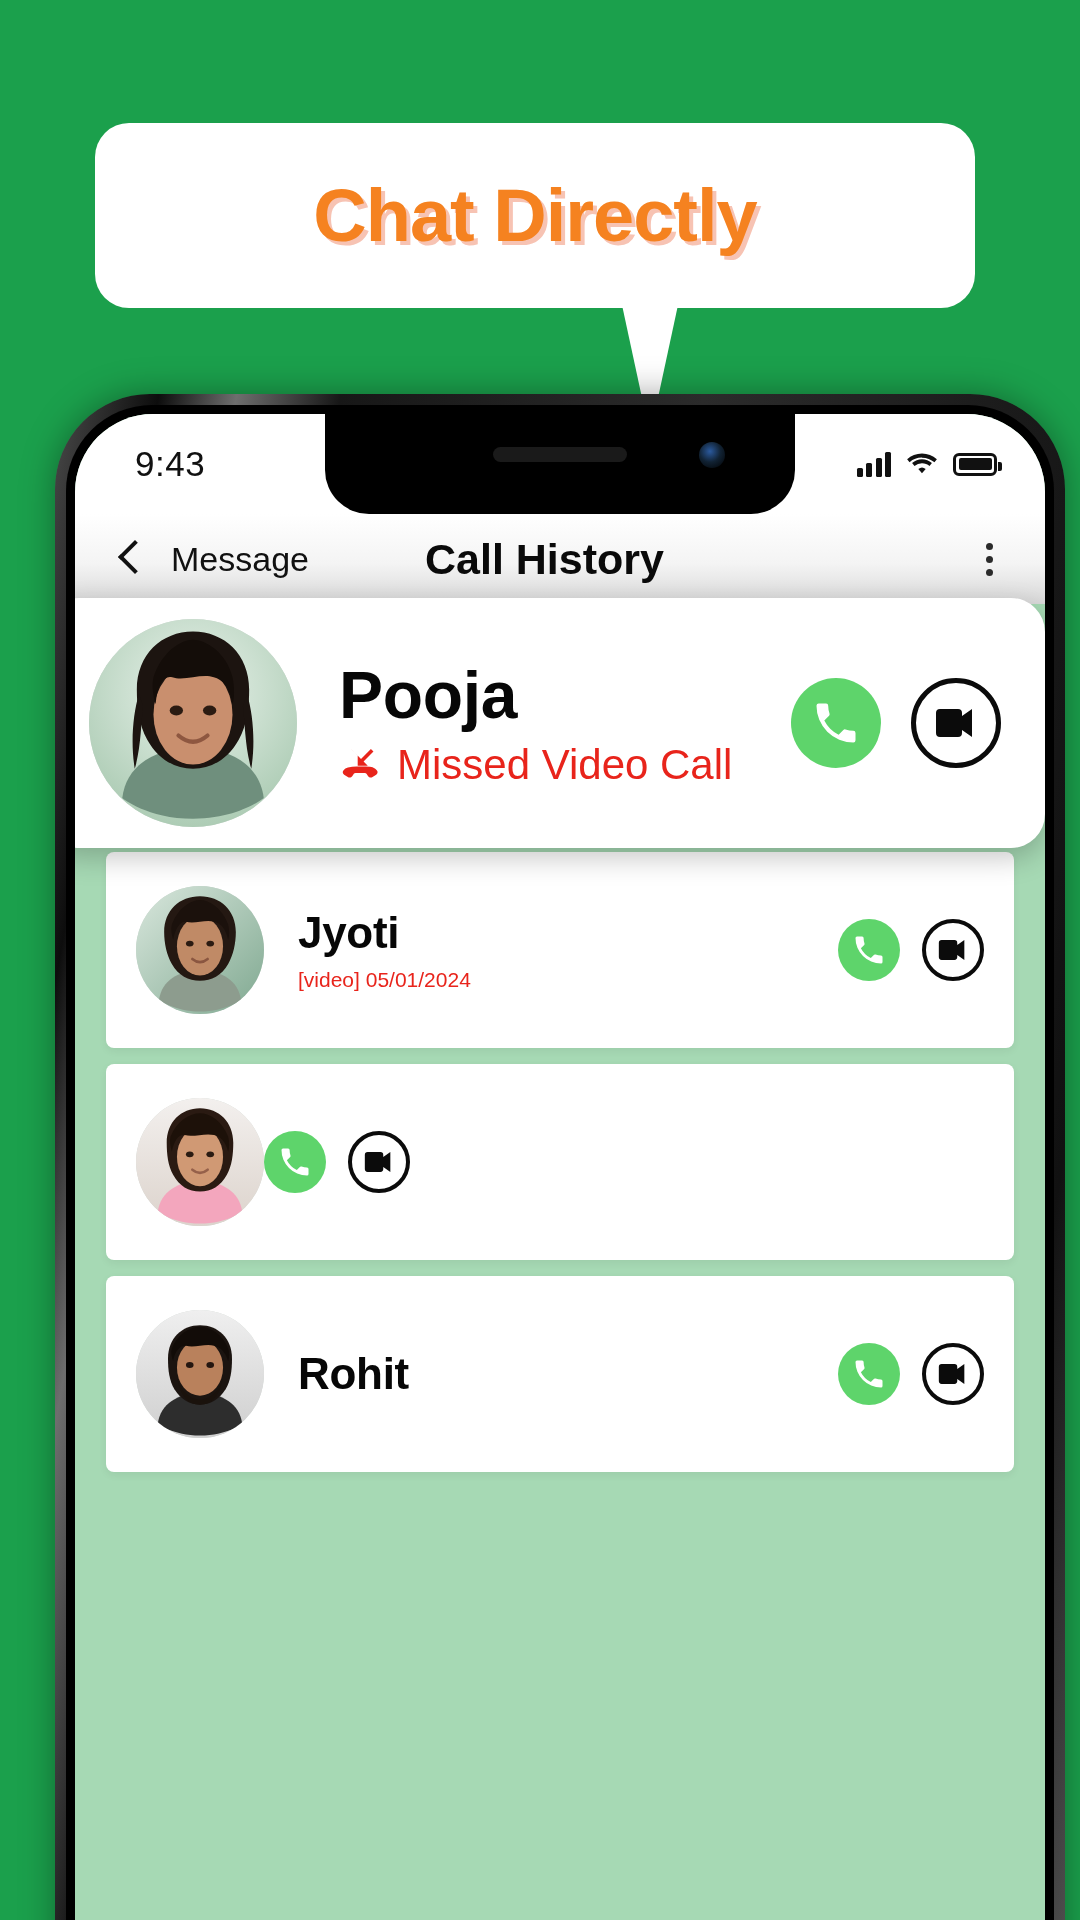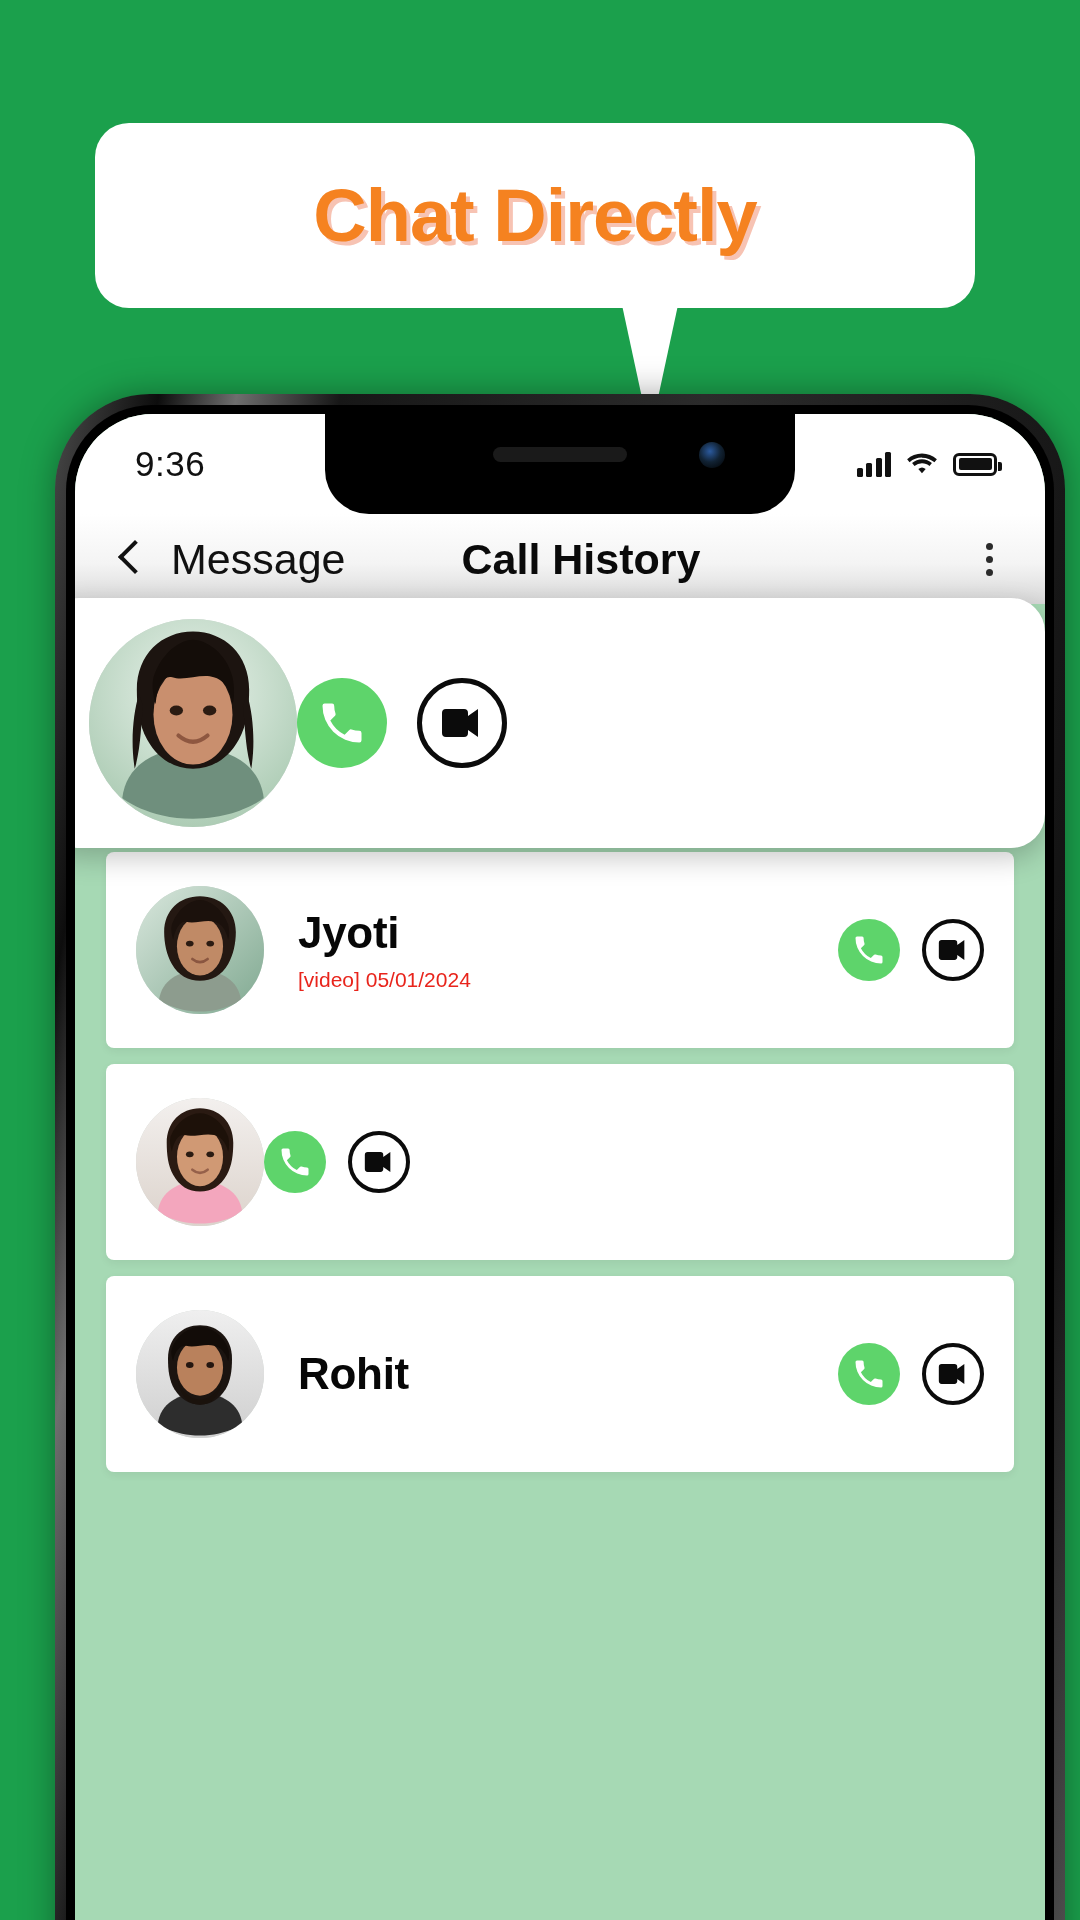--- a/index.html
+++ b/index.html
@@ -110,21 +110,21 @@
     display:flex; align-items:center; padding:0 44px 0 34px; z-index:9;
   }
   .back-chev {
     width:40px; height:40px; position:relative; flex:0 0 auto; cursor:pointer;
   }
   .back-chev::before {
     content:""; position:absolute; left:14px; top:6px;
     width:20px; height:20px; border-left:4px solid #111; border-bottom:4px solid #111;
     transform:rotate(45deg);
   }
-  .appbar-label { font-size:43px; color:#111; margin-left:22px; font-weight:400; }
+  .appbar-label { font-size:34px; color:#111; margin-left:22px; font-weight:400; }
   .appbar-title { font-size:43px; color:#0a0a0a; font-weight:700; margin-left:116px; }
   .kebab { margin-left:auto; display:flex; flex-direction:column; gap:6px; padding:8px; cursor:pointer; }
   .kebab b { display:block; width:7px; height:7px; border-radius:50%; background:#2b2b2b; }
 
   
   .list { position:absolute; top:190px; left:0; right:0; bottom:0; padding:0 3px; }
 
   .row {
     position:relative; margin:0 28px 16px 28px; height:196px;
     background:#fff; border-radius:8px;
@@ -189,21 +189,21 @@
   <div class="bubble-tail"></div>
 
   <div class="phone">
     <div class="btn-side btn-vol1"></div>
     <div class="btn-side btn-vol2"></div>
 
     <div class="phone-inner">
       <div class="screen">
 
         <div class="statusbar">
-          <div class="status-time">9:36</div>
+          <div class="status-time">9:43</div>
           <div class="status-icons">
             <div class="signal">
               <i></i>
                 <i></i>
                 <i></i>
                 <i></i>
             </div>
             <svg width="34" height="26" viewBox="0 0 24 18">
               <path fill="#111" d="M12 15.6l2.6-3.1a4 4 0 0 0-5.2 0L12 15.6z"></path>
               <path fill="#111" d="M12 8.4c2 0 3.9.7 5.3 2l1.7-2.1A10.7 10.7 0 0 0 12 5.6c-2.6 0-5 .9-7 2.7l1.7 2.1a8 8 0 0 1 5.3-2z"></path>
@@ -242,20 +242,32 @@
                 <path d="M23 34c0-17 12-28 27-28s27 11 27 28c0 8-1 17-5 24-5 9-13 14-22 14s-17-5-22-14c-4-7-5-16-5-24z" fill="#1c1410"></path>
                 <ellipse cx="50" cy="46" rx="19" ry="24" fill="#c98f6e"></ellipse>
                 <path d="M31 28c4-12 13-18 19-18s16 6 19 18c1 5 1 10 0 13-1-8-5-12-9-13-6-2-14 2-20 0-4-1-7 3-8 13-1-4-2-8-1-13z" fill="#140d09"></path>
                 <path d="M24 36c-3 10-4 24-2 36 3-10 3-22 4-30z" fill="#1c1410"></path>
                 <path d="M76 36c3 10 4 24 2 36-3-10-3-22-4-30z" fill="#1c1410"></path>
                 <ellipse cx="42" cy="44" rx="3.2" ry="2.4" fill="#2b1b12"></ellipse>
                 <ellipse cx="58" cy="44" rx="3.2" ry="2.4" fill="#2b1b12"></ellipse>
                 <path d="M43 56q7 6 14 0" stroke="#8e5740" stroke-width="2" fill="none" stroke-linecap="round"></path>
               </svg>
             </div>
+            <div class="row-text">
+              <div class="row-name">Pooja</div>
+              <div class="row-sub">
+                <span class="missed-ico">
+                  <svg viewBox="0 0 24 24">
+                    <path d="M19.2 13.4c-1.5-.4-3.1-.6-4.7-.6h-4.9c-1.6 0-3.2.2-4.7.6-1 .3-1.9.8-2.5 1.6-.6.7-.4 1.8.4 2.3l2 1.3c.8.5 1.9.3 2.4-.5l.9-1.3c.2-.3.5-.5.9-.5h5.1c.4 0 .7.2.9.5l.9 1.3c.5.8 1.6 1 2.4.5l2-1.3c.8-.5 1-1.6.4-2.3-.6-.8-1.5-1.3-2.5-1.6z"></path>
+                    <path d="M6.6 3.3L12 8.7l5.4-5.4 1.4 1.4-5.4 5.4 2.3 2.3h-5.5V6.9l2.3 2.3-5.4-5.4z"></path>
+                  </svg>
+                </span>
+                <span>Missed Video Call</span>
+              </div>
+            </div>
             <div class="row-actions">
               <div class="btn-call">
                 <svg viewBox="0 0 24 24">
                     <path d="M6.6 10.8a15.1 15.1 0 0 0 6.6 6.6l2.2-2.2a1 1 0 0 1 1-.2 11.4 11.4 0 0 0 3.6.6 1 1 0 0 1 1 1V20a1 1 0 0 1-1 1A17 17 0 0 1 3 4a1 1 0 0 1 1-1h3.4a1 1 0 0 1 1 1 11.4 11.4 0 0 0 .6 3.6 1 1 0 0 1-.2 1l-2.2 2.2z"></path>
                   </svg>
               </div>
               <div class="btn-video">
                 <svg viewBox="0 0 24 24">
                     <path d="M15 8.5V7a2 2 0 0 0-2-2H4a2 2 0 0 0-2 2v10a2 2 0 0 0 2 2h9a2 2 0 0 0 2-2v-1.5l5 3.5V5l-5 3.5z"></path>
                   </svg>

